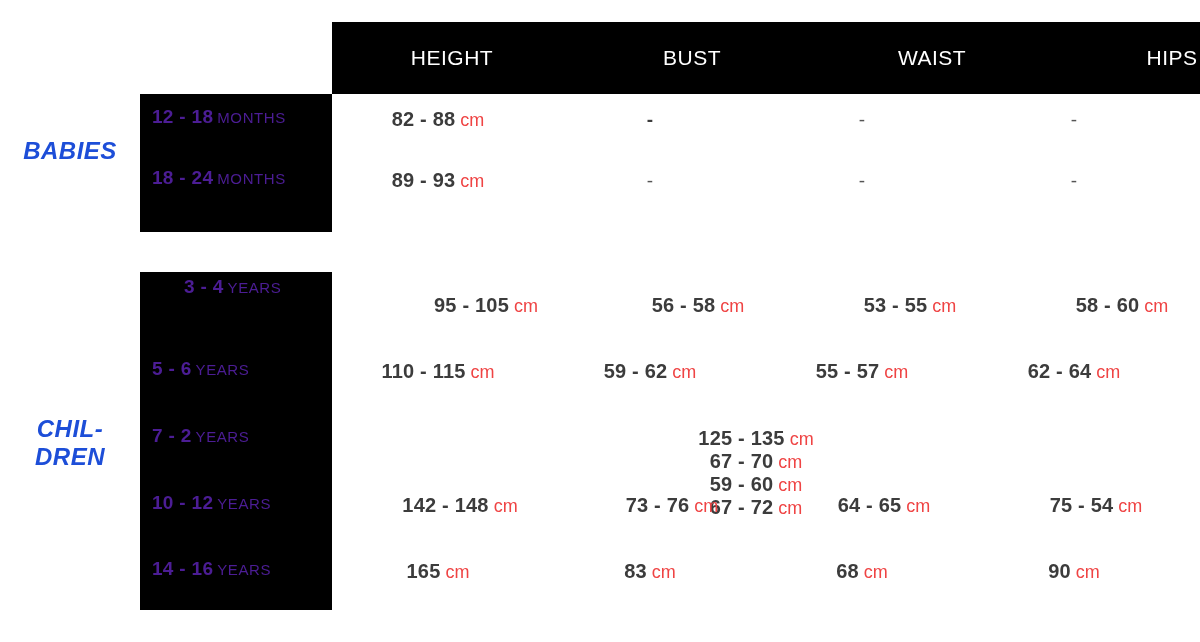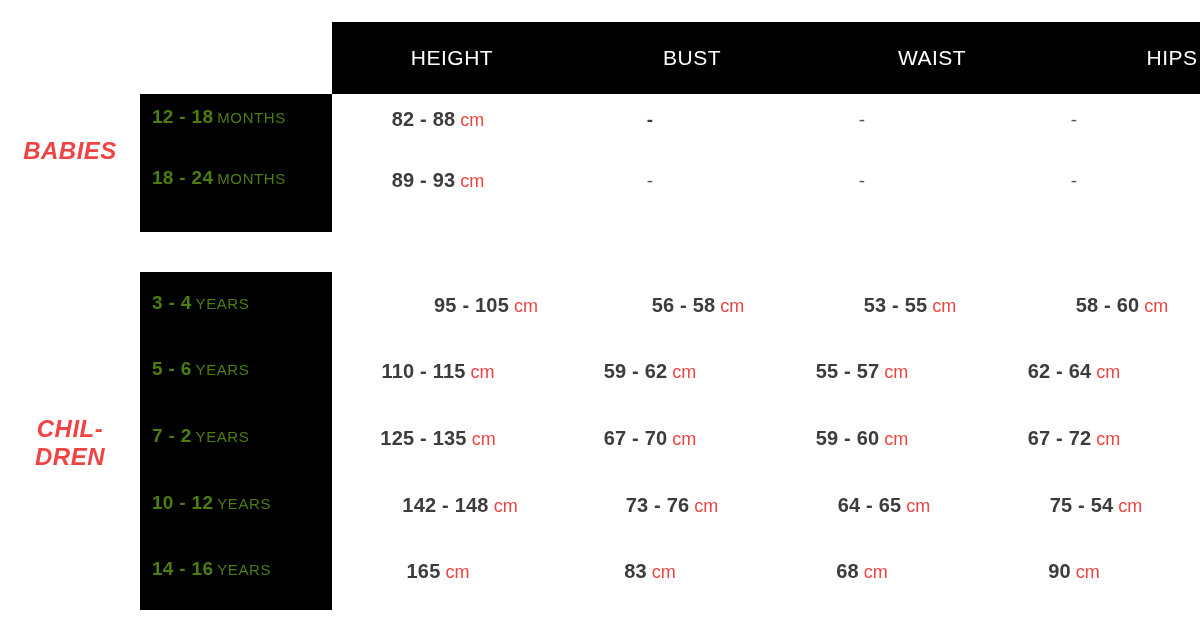--- a/index.html
+++ b/index.html
@@ -44,42 +44,42 @@
 
   
   .group-label {
     position: absolute;
     left: 0;
     width: 140px;
     text-align: center;
     font-style: italic;
     font-weight: bold;
     font-size: 24px;
-    color: #ef4444;
+    color: #1d4ed8;
     letter-spacing: 0.5px;
     line-height: 1.18;
   }
   .group-label.babies { top: 137px; }
   .group-label.children { top: 415px; }
 
   
   .size-block {
     position: absolute;
     left: 140px;
     width: 192px;
     background: #000000;
   }
   .size-block.babies { top: 94px; height: 138px; }
   .size-block.children { top: 272px; height: 338px; }
 
   .size-row {
     position: absolute;
     left: 152px;
     width: 180px;
-    color: #4d7c0f;
+    color: #4c1d95;
     white-space: nowrap;
   }
   .size-row .num {
     font-size: 19px;
     font-weight: bold;
     letter-spacing: 0.3px;
   }
   .size-row .unit {
     font-size: 15px;
     font-weight: 400;
@@ -172,21 +172,21 @@
       <span class="dash">-</span>
     </div>
   </div>
 
   <div class="group-label children">
     <div>CHIL-</div>
     <div>DREN</div>
   </div>
   <div class="size-block children"></div>
 
-  <div class="size-row" style="top:292px;">
+  <div class="size-row" style="top:276px;margin-left:32px;">
     <span class="num">3 - 4</span><span class="unit">YEARS</span>
   </div>
   <div class="meas-row" style="top:294px;margin-left:48px;">
     <div class="meas-cell">
       <span class="val">95 - 105</span><span class="unit">cm</span>
     </div>
     <div class="meas-cell">
       <span class="val">56 - 58</span><span class="unit">cm</span>
     </div>
     <div class="meas-cell">
@@ -211,21 +211,21 @@
       <span class="val">55 - 57</span><span class="unit">cm</span>
     </div>
     <div class="meas-cell">
       <span class="val">62 - 64</span><span class="unit">cm</span>
     </div>
   </div>
 
   <div class="size-row" style="top:425px;">
     <span class="num">7 - 2</span><span class="unit">YEARS</span>
   </div>
-  <div class="meas-row" style="top:427px;">
+  <div class="meas-row" style="top:427px;flex-direction:column;">
     <div class="meas-cell">
       <span class="val">125 - 135</span><span class="unit">cm</span>
     </div>
     <div class="meas-cell">
       <span class="val">67 - 70</span><span class="unit">cm</span>
     </div>
     <div class="meas-cell">
       <span class="val">59 - 60</span><span class="unit">cm</span>
     </div>
     <div class="meas-cell">

